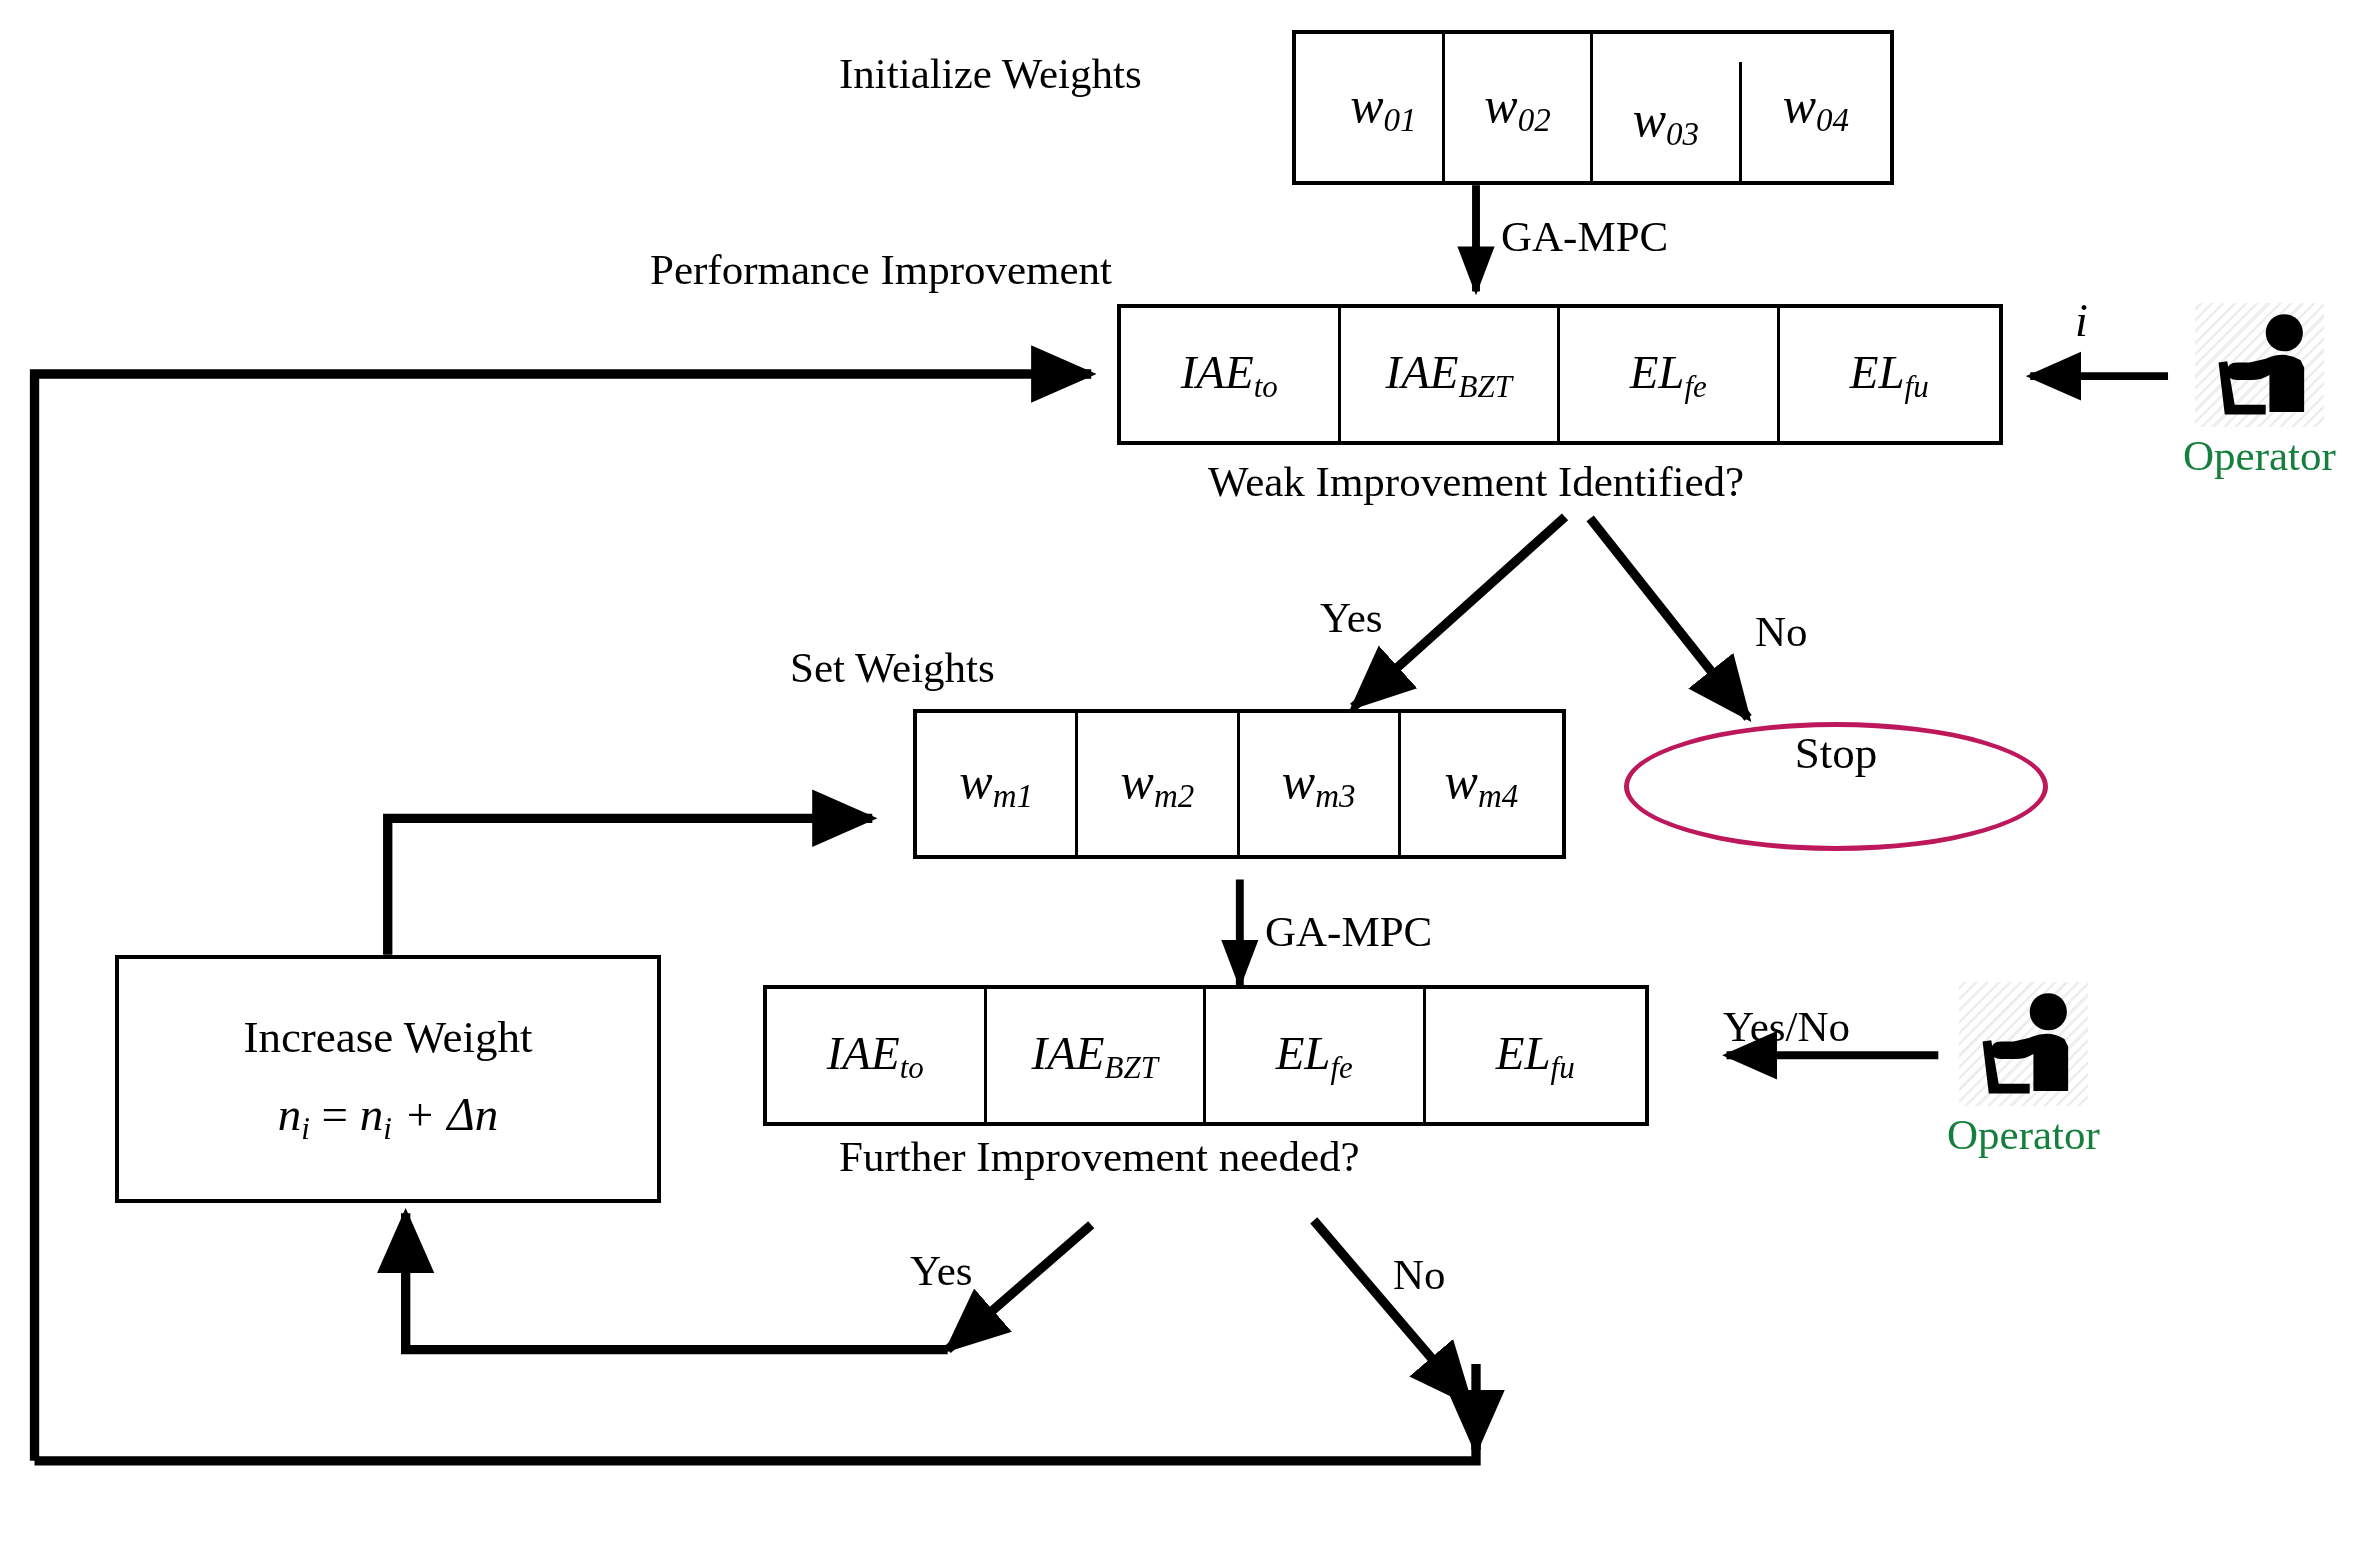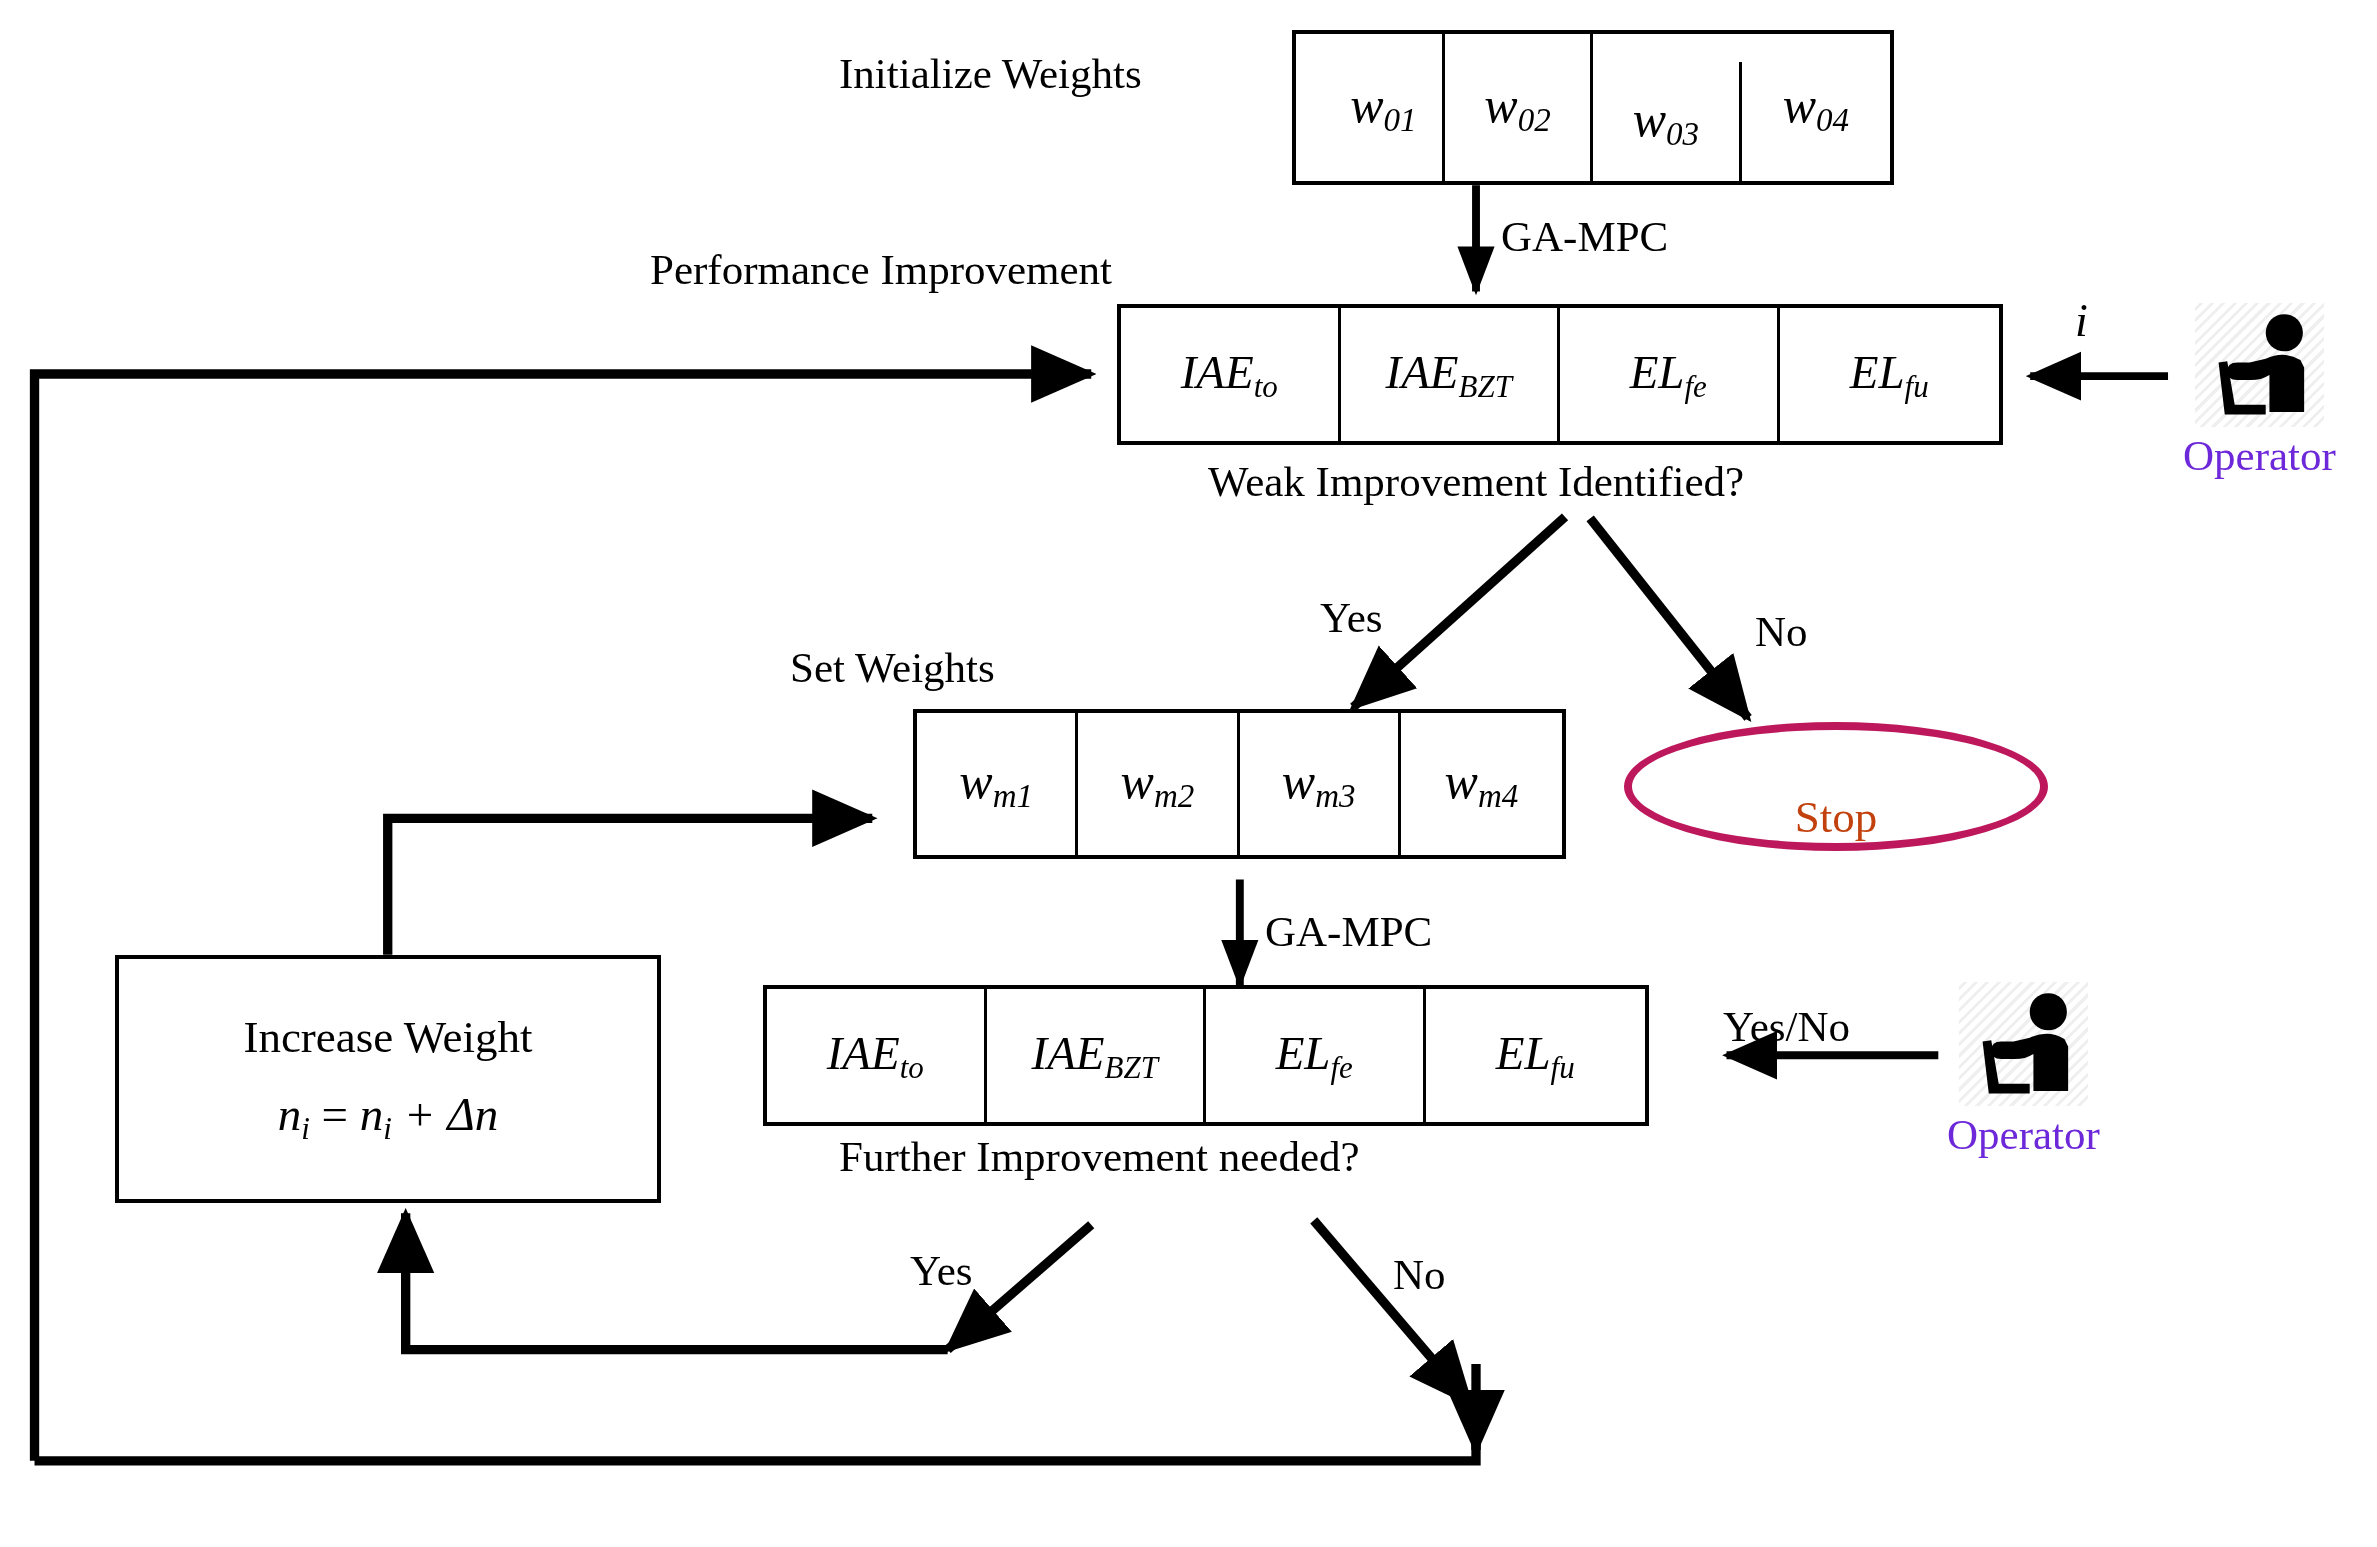--- a/index.html
+++ b/index.html
@@ -67,47 +67,47 @@
     flex-direction: column;
     align-items: center;
     justify-content: center;
     gap: 24.4px;
   }
   .procbox .t1 { font-size: 45px; color:#000; }
   .procbox .t2 { font-size: 47px; color:#000; font-style: italic; }
   .stopnode {
     position: absolute;
     box-sizing: border-box;
-    border: 8px solid #be185d;
+    border: 5px solid #be185d;
     border-radius: 50%;
     background: #ffffff;
     display: flex;
-    align-items: flex-end;
+    align-items: flex-start;
     justify-content: center;
     font-size: 45px;
-    color: #c2410c;
+    color: #000000;
   }
   .operator {
     position: absolute;
     display: flex;
     flex-direction: column;
     align-items: center;
   }
   .operator .glyphbox {
     width: 129px;
     height: 124px;
     position: relative;
     background-image: repeating-linear-gradient(
         -45deg,
         #ffffff 0px, #ffffff 5px,
         #efefef 5px, #efefef 8px);
   }
   .operator .opcap {
     font-size: 43px;
-    color: #6d28d9;
+    color: #15803d;
     margin-top: 4.3px;
   }
 </style>
 </head>
 <body>
 
 <div id="canvas">
 
   <svg id="wires" viewBox="0 0 3311 2155">
     <defs>

